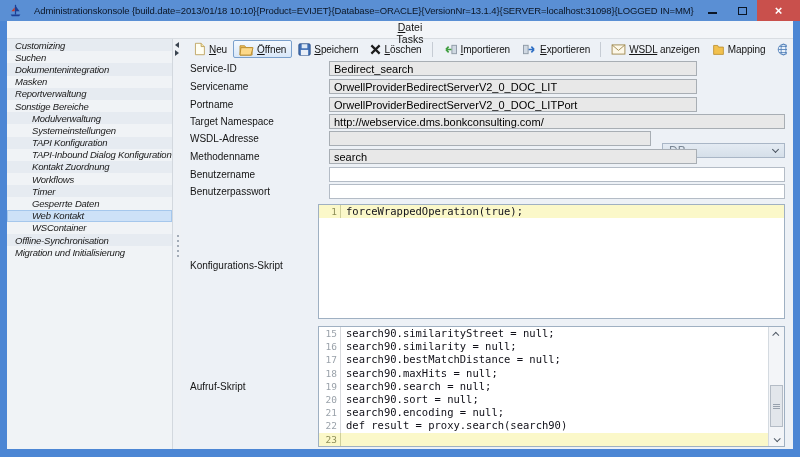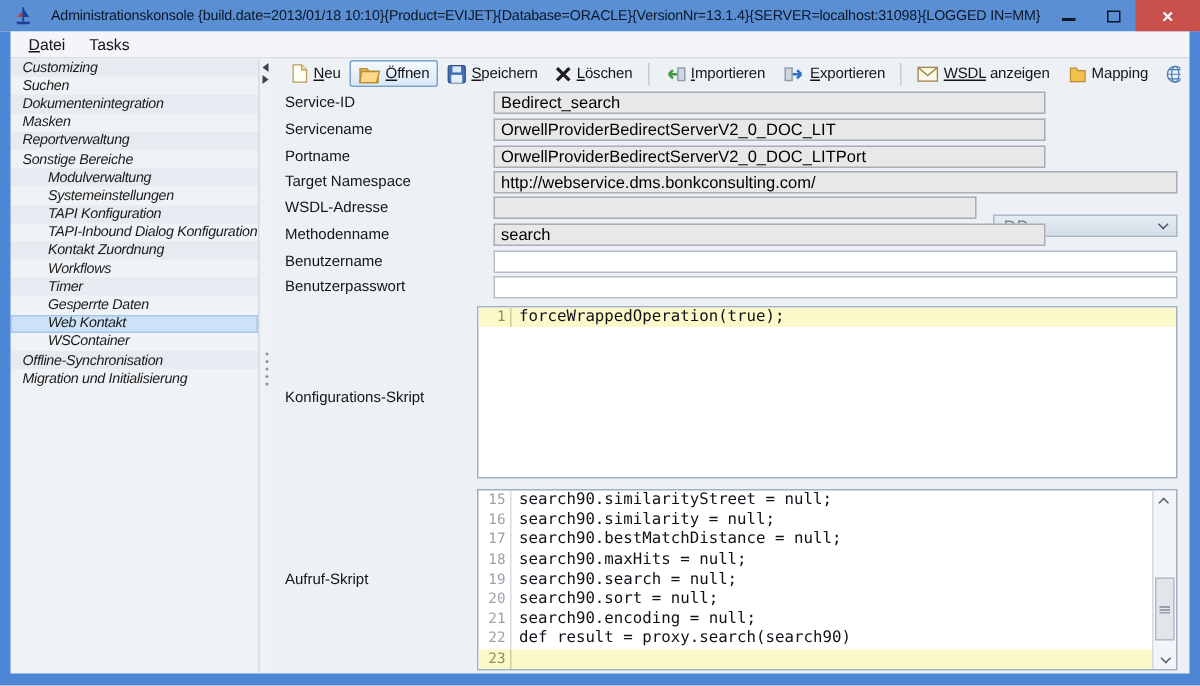--- a/index.html
+++ b/index.html
@@ -19,21 +19,21 @@
   .min-glyph { width:9px; height:2px; background:#0b1626; margin-top:5px; }
   .max-glyph { width:9px; height:8px; border:1.5px solid #0b1626; background:transparent; }
   .win-btn.close { width:43px; background:#c9504c; }
   .close-glyph { color:#fff; font-size:13px; line-height:1; font-weight:bold; }
   .border-left  { position:absolute; left:0;  top:21px; width:7px; height:429px; background:#4c86d4; }
   .border-right { position:absolute; right:0; top:21px; width:7px; height:429px; background:#4c86d4; }
   .border-bottom{ position:absolute; left:0; top:449px; width:800px; height:8px; background:#4c86d4; }
   
   .menubar { position:absolute; left:7px; top:21px; width:786px; height:18px;
     background:#f3f5f8; border-bottom:1px solid #d9dde2; display:flex; align-items:center;
-    font-size:10.5px; padding-left:4px; }
+    font-size:10.5px; padding-left:20px;flex-direction:column; }
   .menu-item { padding:0 8px; height:100%; display:flex; align-items:center; }
   .mn-u { text-decoration:underline; }
   
   .sidebar { position:absolute; left:7px; top:39px; width:166px; height:410px;
     background:#f0f3f6; border-right:1px solid #d3d8de; overflow:hidden;
     font-size:9.5px; letter-spacing:-0.2px; color:#1a1a1a; }
   .side-item { height:12.2px; display:flex; align-items:center; padding-left:8px; white-space:nowrap;font-style:italic; }
   .side-item:nth-child(odd) { background:#e6ebf1; }
   .side-item.ind { padding-left:25px; }
   .side-item.sel { background:#cde1f7; outline:1px solid #a5c7ec; outline-offset:-1px; }

